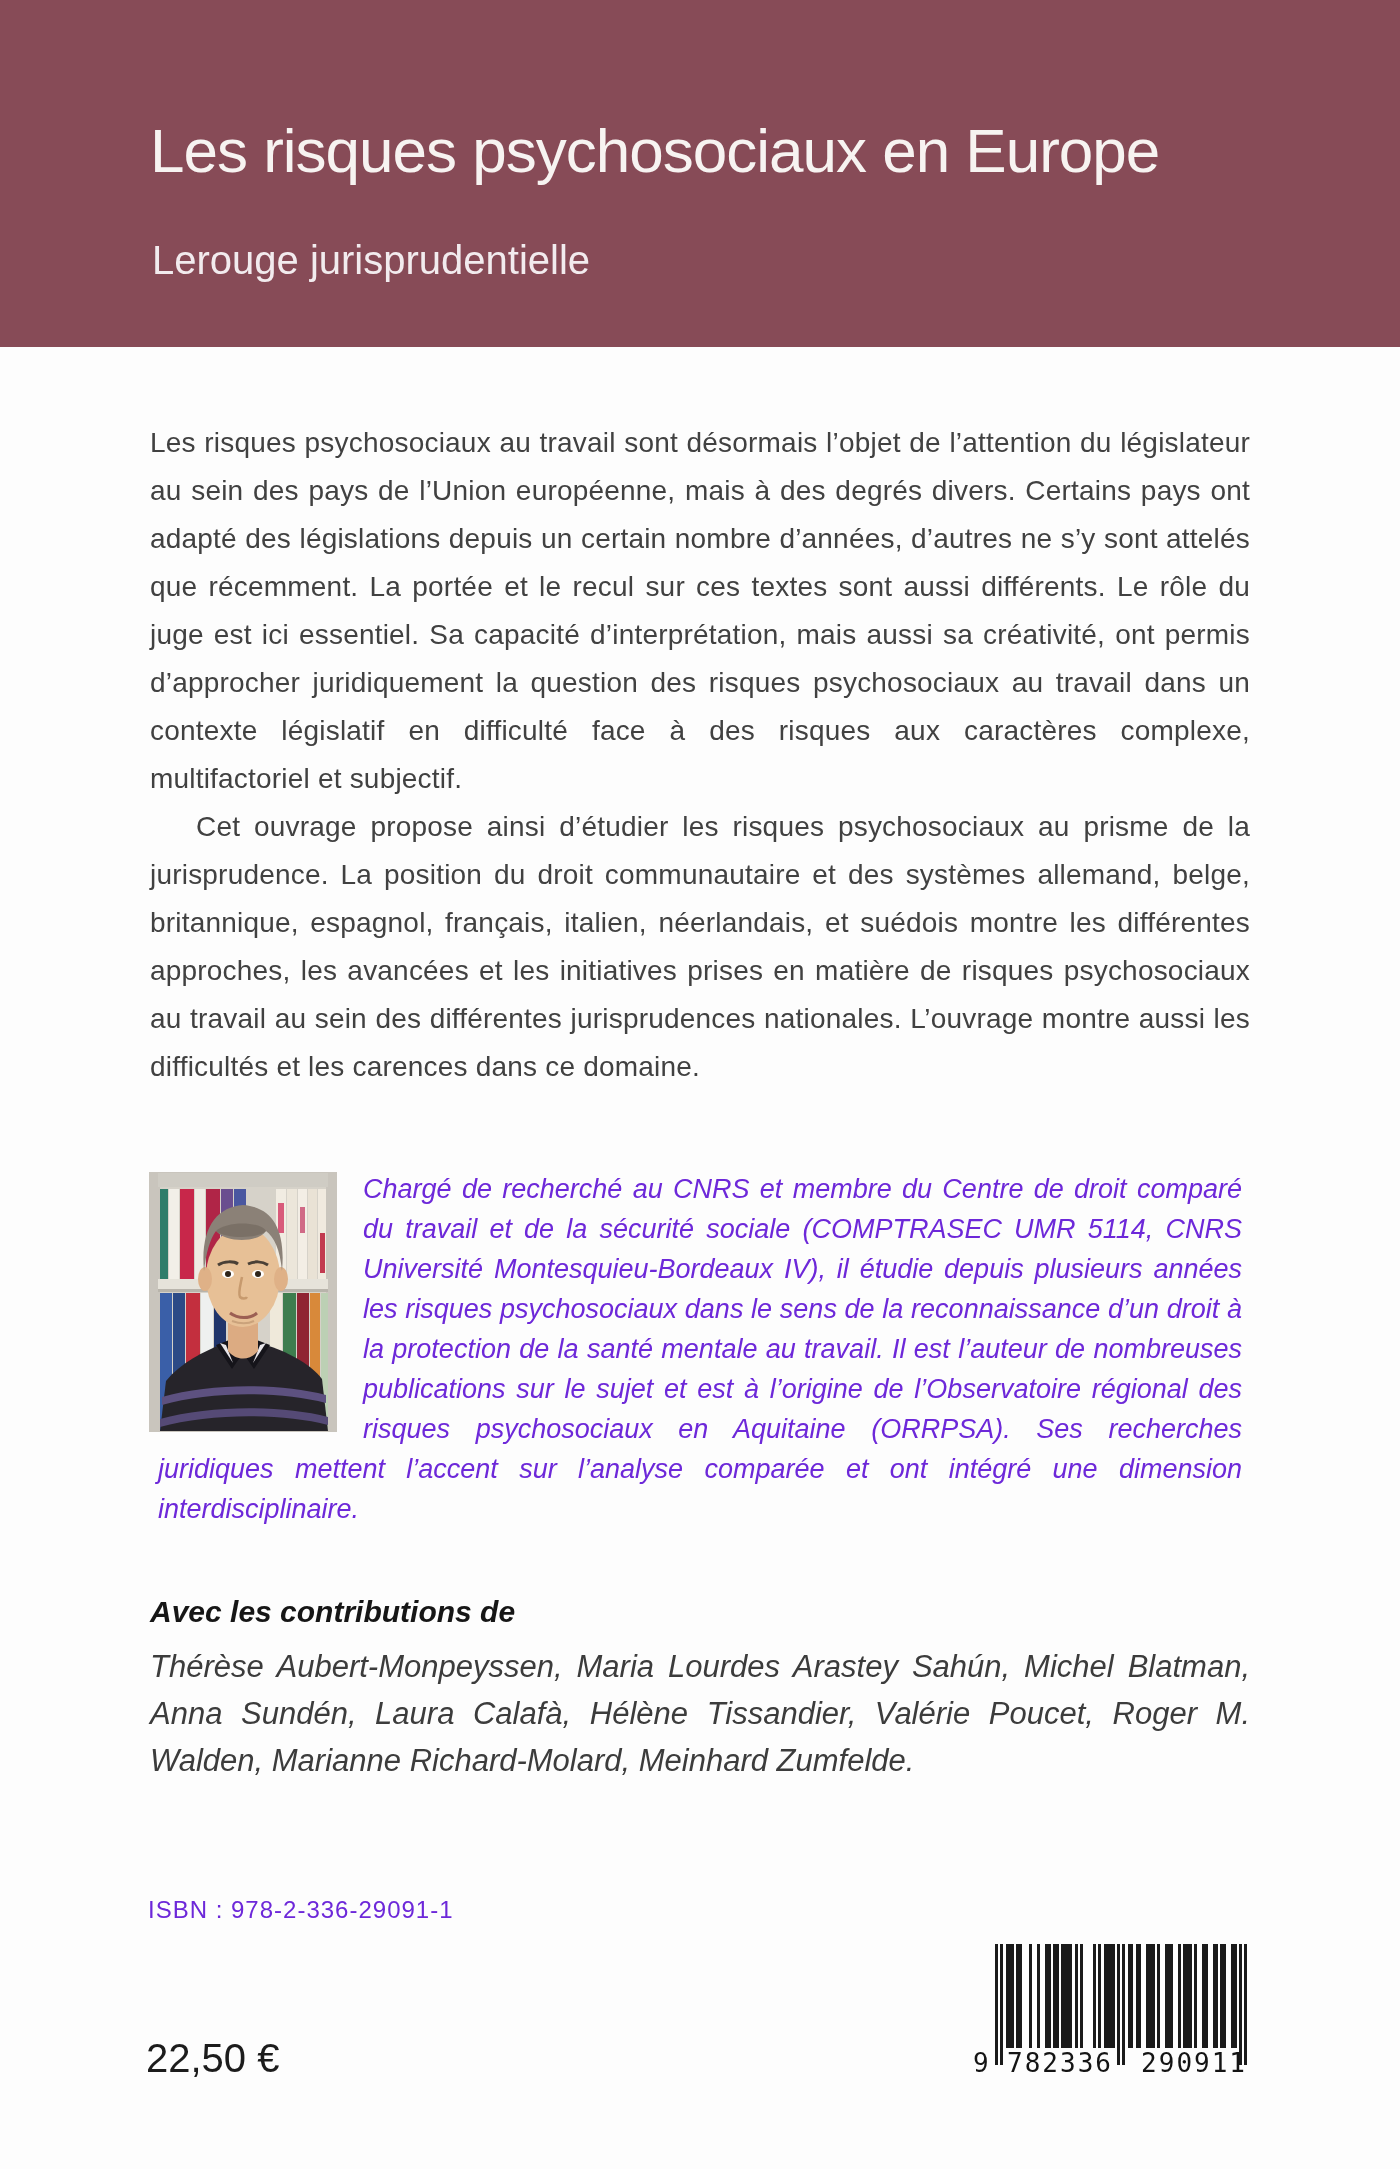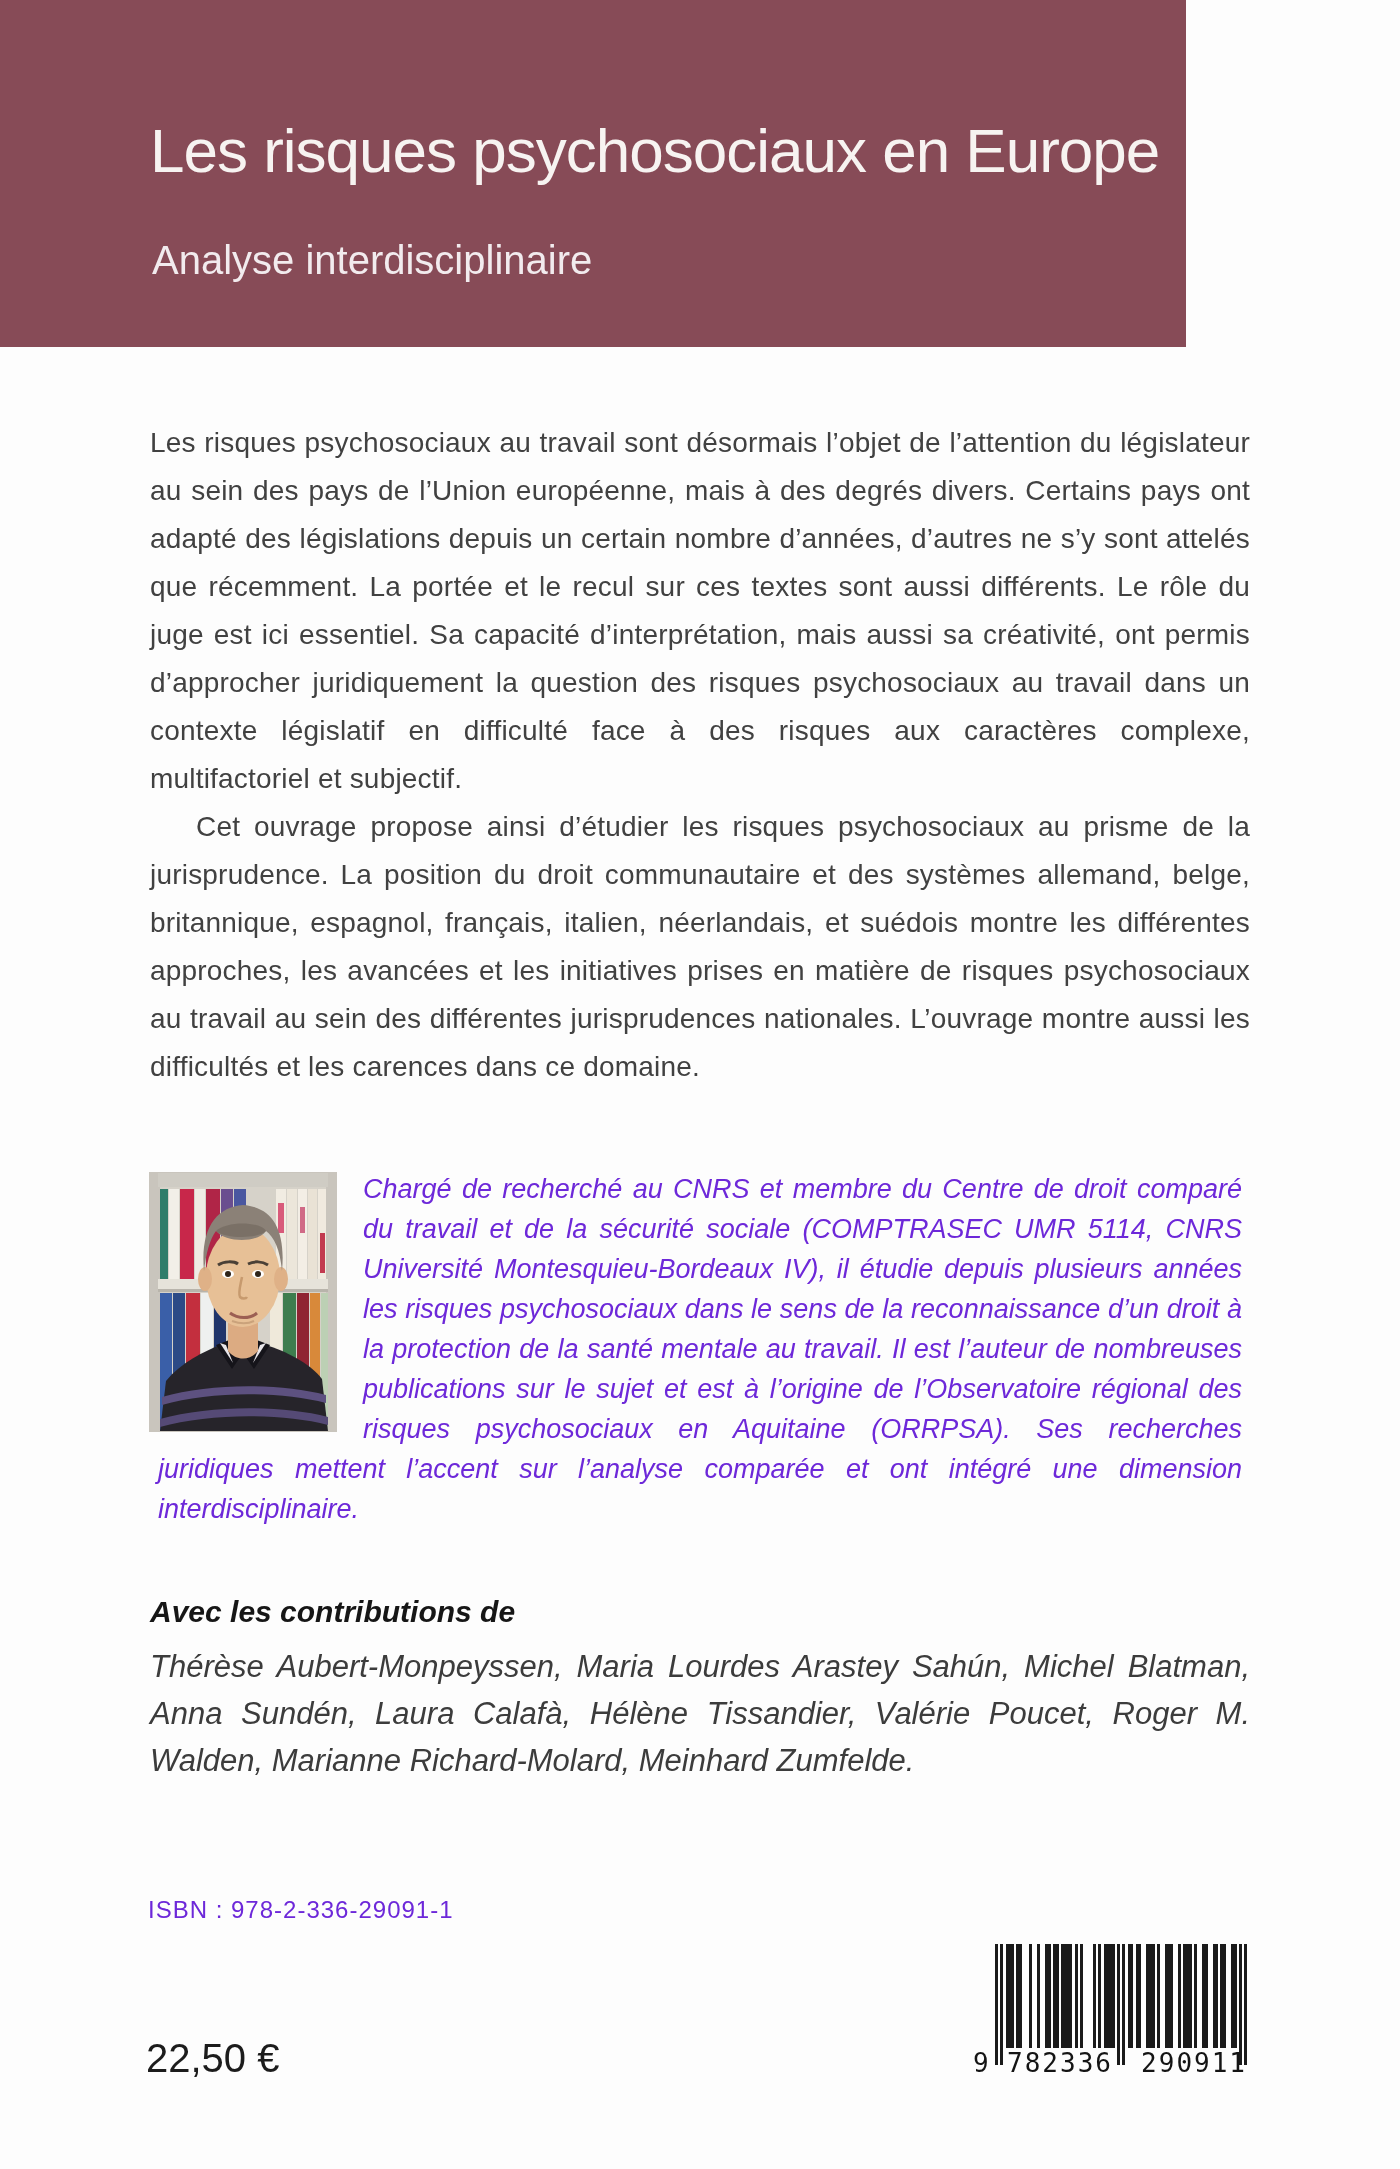--- a/index.html
+++ b/index.html
@@ -4,23 +4,22 @@
 <style>
   html,body { margin:0; padding:0; background:#ffffff; }
   .page {
     position:relative; width:1400px; height:2169px;
     background:#fdfdfd; overflow:hidden;
     font-family:"Liberation Sans", sans-serif;
     color:#3f3f3f;
   }
   
   .band {
-    position:absolute; top:0; left:0; width:1160px; height:347px;
+    position:absolute; top:0; left:0; width:1400px; height:347px;
     background:#874b57;
-    padding-left:26px;
   }
   .band-title {
     position:absolute; left:150px; top:118px; margin:0;
     font-size:62px; font-weight:500; letter-spacing:-1px;
     color:#f7f3f1; line-height:1.05; white-space:nowrap;
   }
   .band-subtitle {
     position:absolute; left:152px; top:238px; margin:0;
     font-size:40px; font-weight:300; letter-spacing:0px;
     color:#f2ebee; line-height:1.1; white-space:nowrap;
@@ -80,21 +79,21 @@
   .bd-g1    { position:absolute; left:10px;  top:0; width:110px; text-align:center; letter-spacing:2px; }
   .bd-g2    { position:absolute; left:140px; top:0; width:112px; text-align:right; letter-spacing:2px; }
 </style>
 </head>
 <body>
 
 <div class="page">
 
   <header class="band" style="background: rgb(135, 75, 87);">
     <h1 class="band-title">Les risques psychosociaux en Europe</h1>
-    <h2 class="band-subtitle">Analyse interdisciplinaire</h2>
+    <h2 class="band-subtitle">Lerouge jurisprudentielle</h2>
   </header>
 
   <div class="content">
 
     <section class="synopsis">
       <p>Les risques psychosociaux au travail sont désormais l’objet de l’attention du législateur au sein des pays de l’Union européenne, mais à des degrés divers. Certains pays ont adapté des législations depuis un certain nombre d’années, d’autres ne s’y sont attelés que récemment. La portée et le recul sur ces textes sont aussi différents. Le rôle du juge est ici essentiel. Sa capacité d’interprétation, mais aussi sa créativité, ont permis d’approcher juridiquement la question des risques psychosociaux au travail dans un contexte législatif en difficulté face à des risques aux caractères complexe, multifactoriel et subjectif.</p>
       <p class="indent">Cet ouvrage propose ainsi d’étudier les risques psychosociaux au prisme de la jurisprudence. La position du droit communautaire et des systèmes allemand, belge, britannique, espagnol, français, italien, néerlandais, et suédois montre les différentes approches, les avancées et les initiatives prises en matière de risques psychosociaux au travail au sein des différentes jurisprudences nationales. L’ouvrage montre aussi les difficultés et les carences dans ce domaine.</p>
     </section>
 
     <section class="director">

